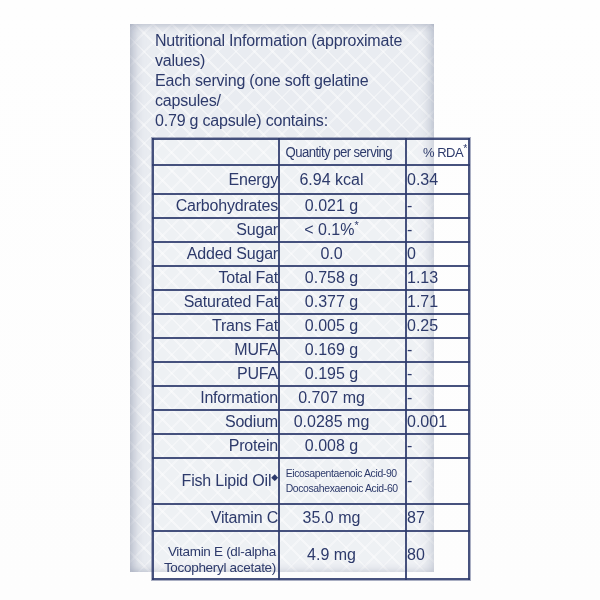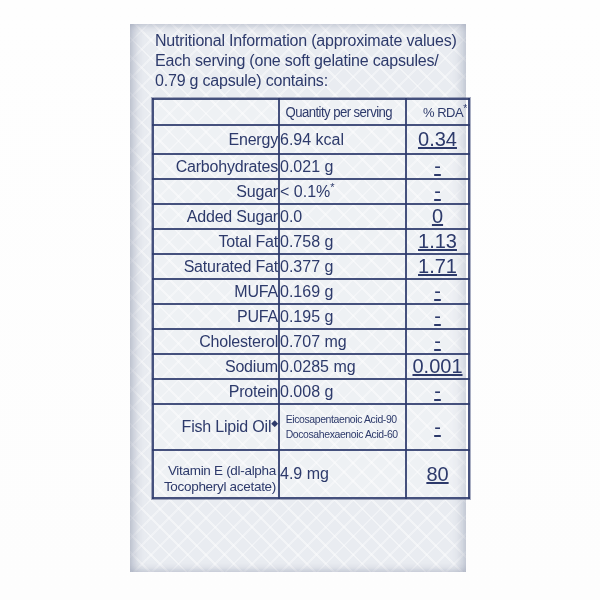--- a/index.html
+++ b/index.html
@@ -16,21 +16,21 @@
     position:relative;
     overflow:hidden;
   }
   .photo{
     position:absolute;inset:0;
     background:linear-gradient(180deg,#fefefe 0%,#fdfdfd 100%);
   }
   .package{
     position:absolute;
     left:130px; top:24px;
-    width:336px; height:548px;
+    width:304px; height:548px;
     background-color:var(--pack-bg);
     background-image:
       repeating-linear-gradient(45deg, rgba(255,255,255,0.45) 0 2px, rgba(255,255,255,0) 2px 13px),
       repeating-linear-gradient(-45deg, rgba(255,255,255,0.35) 0 2px, rgba(255,255,255,0) 2px 13px);
     box-shadow:
       inset 10px 0 12px -7px rgba(125,135,160,0.55),
       inset -10px 0 12px -7px rgba(125,135,160,0.45),
       inset 0 8px 10px -7px rgba(125,135,160,0.35),
       inset 0 -8px 10px -7px rgba(125,135,160,0.35);
   }
@@ -50,22 +50,22 @@
   }
   table.nutrition td, table.nutrition th{
     border:2px solid var(--border);
     vertical-align:middle;
     font-weight:normal;
     overflow:hidden;
   }
   table.nutrition{border:1px solid var(--border);outline:1px solid rgba(45,58,108,0.4);}
   col.c1{width:126px;} col.c2{width:127px;} col.c3{width:63px;}
   .c-label{ text-align:right; padding-left:8px; font-size:16px; letter-spacing:-0.2px;}
-  .c-qty  { text-align:left; padding-right:22px; font-size:16px;}
-  .c-rda  { text-align:center; font-size:20px;text-decoration:underline;}
+  .c-qty  { text-align:center; padding-right:22px; font-size:16px;}
+  .c-rda  { text-align:left; font-size:16px;}
   .hdr-qty{
     text-align:left; padding-left:6px;
     font-size:14px; letter-spacing:-0.6px;
     transform:scaleX(0.94); transform-origin:left center;
     white-space:nowrap;
   }
   .hdr-rda{
     text-align:center; padding-left:16px;
     font-size:13px; letter-spacing:-0.5px;
     white-space:nowrap;
@@ -144,35 +144,40 @@
         <td class="c-qty">0.758 g</td>
         <td class="c-rda">1.13</td>
       </tr>
 
       <tr class="h-reg">
         <td class="c-label">Saturated Fat</td>
         <td class="c-qty">0.377 g</td>
         <td class="c-rda">1.71</td>
       </tr>
 
+      <tr class="h-reg">
+        <td class="c-label">Trans Fat</td>
+        <td class="c-qty">0.005 g</td>
+        <td class="c-rda">0.25</td>
+      </tr>
 
       <tr class="h-reg">
         <td class="c-label">MUFA</td>
         <td class="c-qty">0.169 g</td>
         <td class="c-rda">-</td>
       </tr>
 
       <tr class="h-reg">
         <td class="c-label">PUFA</td>
         <td class="c-qty">0.195 g</td>
         <td class="c-rda">-</td>
       </tr>
 
       <tr class="h-reg">
-        <td class="c-label">Cholesterol</td>
+        <td class="c-label">Information</td>
         <td class="c-qty">0.707 mg</td>
         <td class="c-rda">-</td>
       </tr>
 
       <tr class="h-reg">
         <td class="c-label">Sodium</td>
         <td class="c-qty">0.0285 mg</td>
         <td class="c-rda">0.001</td>
       </tr>
 
@@ -184,20 +189,25 @@
 
       <tr class="h-fish">
         <td class="c-label"><span>Fish Lipid Oil</span><sup>◆</sup></td>
         <td class="fish-qty">
           <div>Eicosapentaenoic Acid-90 mg</div>
           <div>Docosahexaenoic Acid-60 mg</div>
         </td>
         <td class="c-rda">-</td>
       </tr>
 
+      <tr class="h-vitc">
+        <td class="c-label">Vitamin C</td>
+        <td class="c-qty">35.0 mg</td>
+        <td class="c-rda">87</td>
+      </tr>
 
       <tr class="h-vite">
         <td class="c-label small-label">Vitamin E (dl-alpha Tocopheryl acetate)</td>
         <td class="c-qty">4.9 mg</td>
         <td class="c-rda">80</td>
       </tr>
 
 
     </tbody>
       </table>

